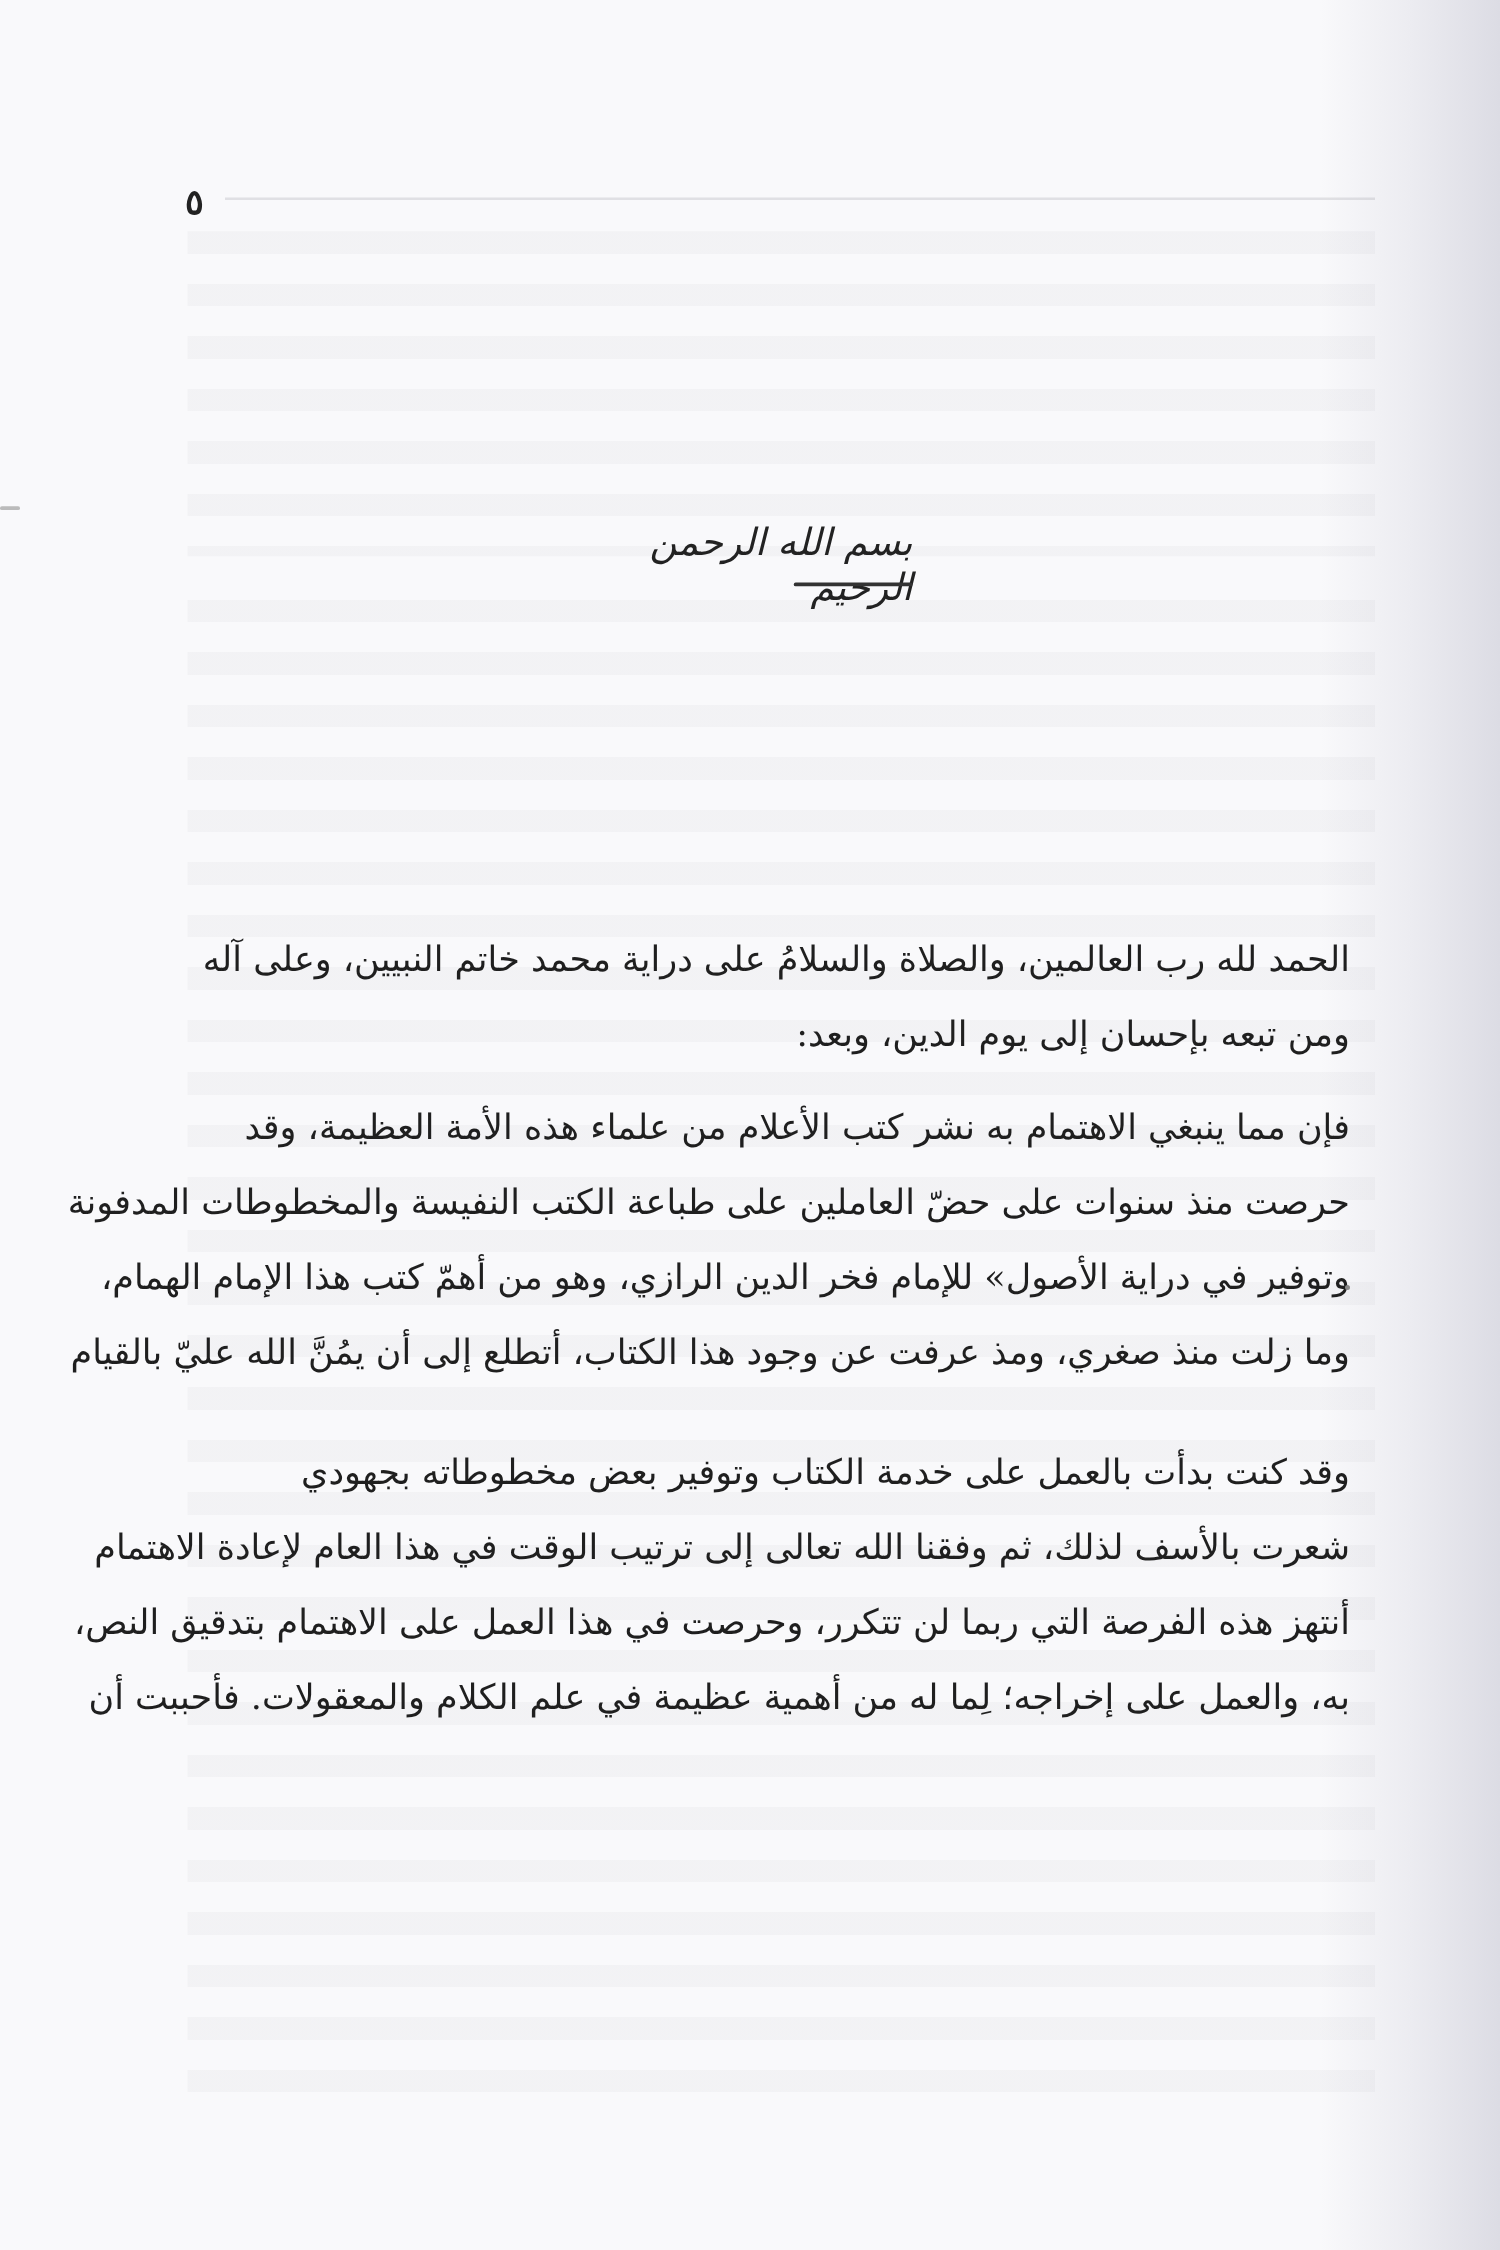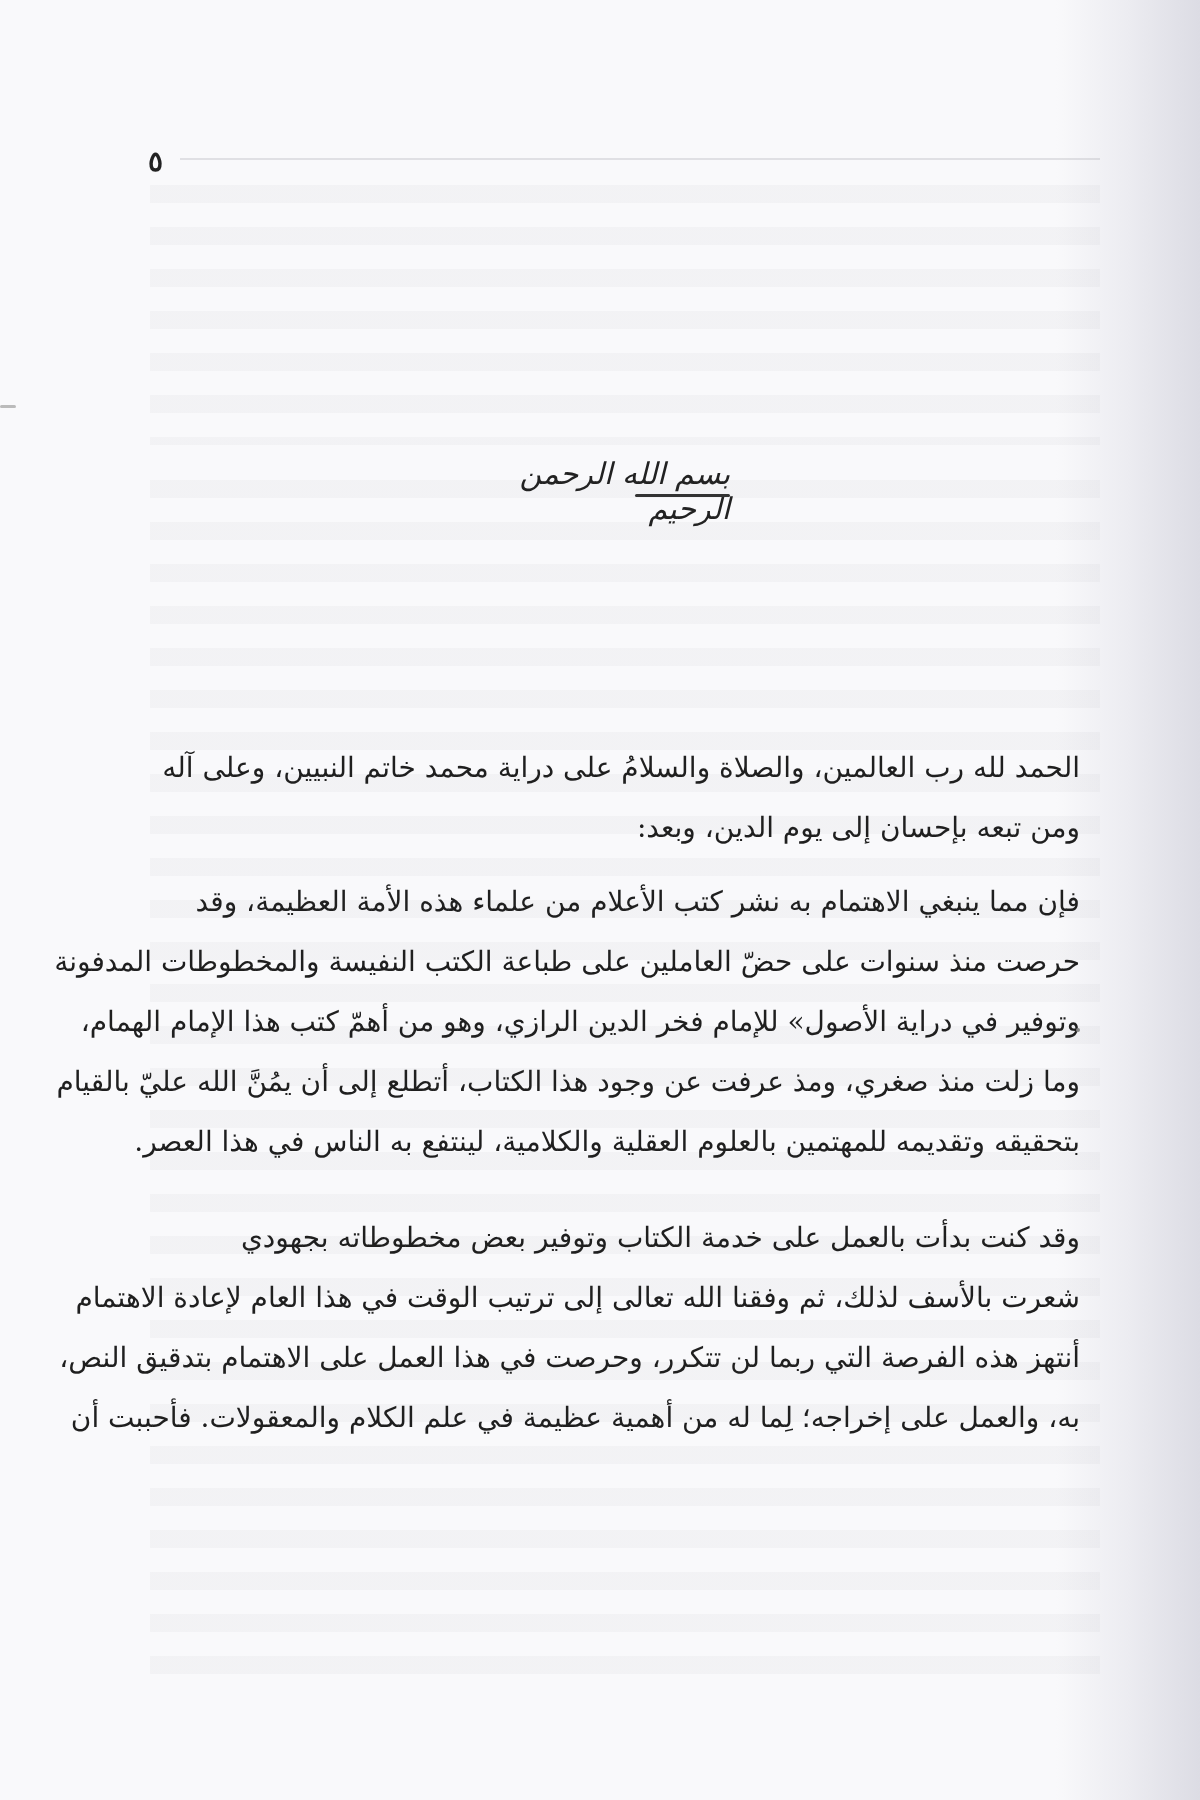--- a/index.html
+++ b/index.html
@@ -43,25 +43,25 @@
       position: absolute;
       left: 180px;
       top: 158px;
       width: 920px;
       height: 2px;
       background: rgba(150,150,160,0.25);
     }
     .bismillah {
       position: absolute;
       left: 470px;
-      top: 456px;
+      top: 428px;
       width: 260px;
       height: 60px;
       display: flex;
-      align-items: flex-start;
+      align-items: flex-end;
       justify-content: center;
     }
     .bismillah-text {
       font-size: 30px;
       color: #222;
       direction: rtl;
       letter-spacing: -1px;
       font-style: italic;
     }
     .bismillah-stroke {
@@ -154,21 +154,20 @@
     <p class="para">
       <span class="line">الحمد لله رب العالمين، والصلاة والسلامُ على دراية محمد خاتم النبيين، وعلى آله</span>
       <span class="line">ومن تبعه بإحسان إلى يوم الدين، وبعد:</span>
     </p>
 
     <p class="para para-gap">
       <span class="line">فإن مما ينبغي الاهتمام به نشر كتب الأعلام من علماء هذه الأمة العظيمة، وقد</span>
       <span class="line">حرصت منذ سنوات على حضّ العاملين على طباعة الكتب النفيسة والمخطوطات المدفونة</span>
       <span class="line">وتوفير في دراية الأصول» للإمام فخر الدين الرازي، وهو من أهمّ كتب هذا الإمام الهمام،</span>
       <span class="line">وما زلت منذ صغري، ومذ عرفت عن وجود هذا الكتاب، أتطلع إلى أن يمُنَّ الله عليّ بالقيام</span>
-      <span class="line">بتحقيقه وتقديمه للمهتمين بالعلوم العقلية والكلامية، لينتفع به الناس في هذا العصر.</span>
     </p>
 
     <p class="para para-gap-lg">
       <span class="line">وقد كنت بدأت بالعمل على خدمة الكتاب وتوفير بعض مخطوطاته بجهودي</span>
       <span class="line">شعرت بالأسف لذلك، ثم وفقنا الله تعالى إلى ترتيب الوقت في هذا العام لإعادة الاهتمام</span>
       <span class="line">أنتهز هذه الفرصة التي ربما لن تتكرر، وحرصت في هذا العمل على الاهتمام بتدقيق النص،</span>
       <span class="line">به، والعمل على إخراجه؛ لِما له من أهمية عظيمة في علم الكلام والمعقولات. فأحببت أن</span>
     </p>
 
   </div>

